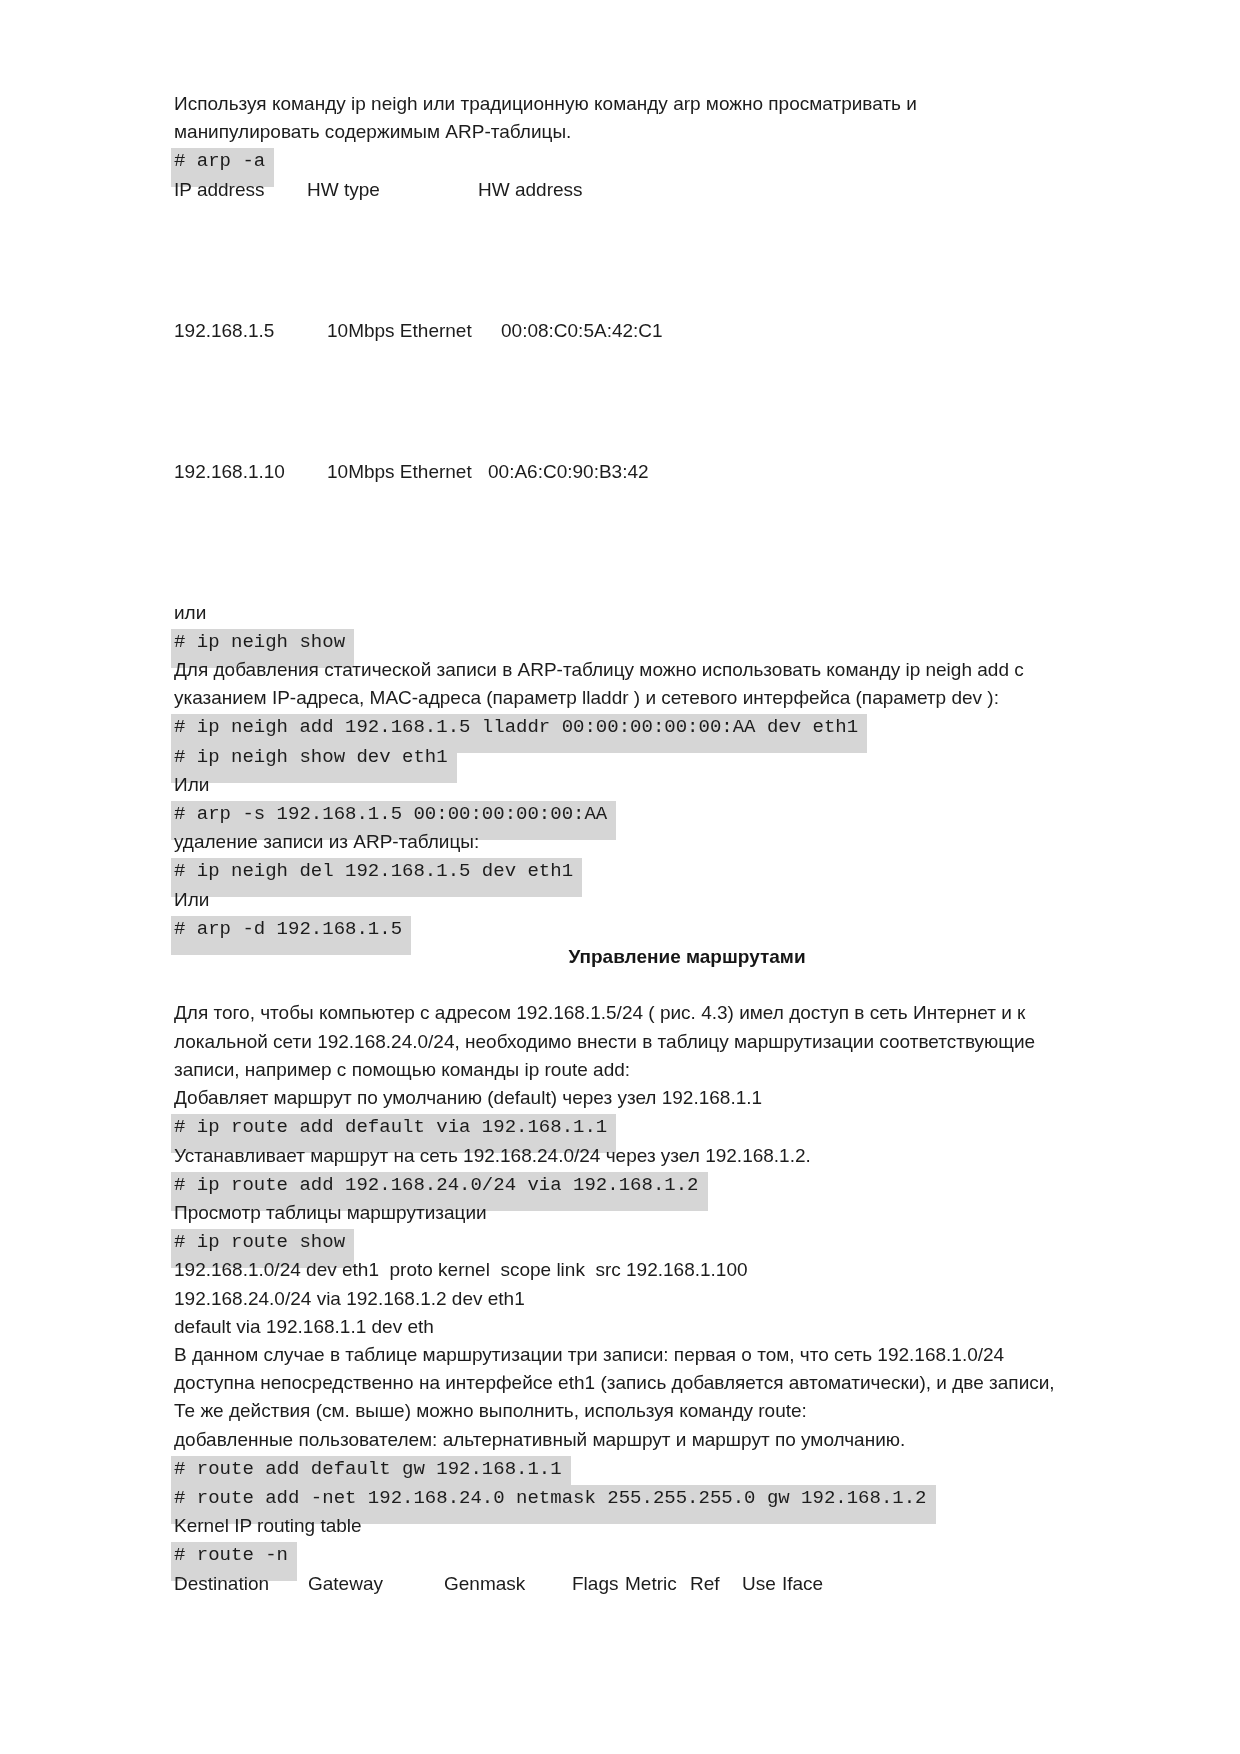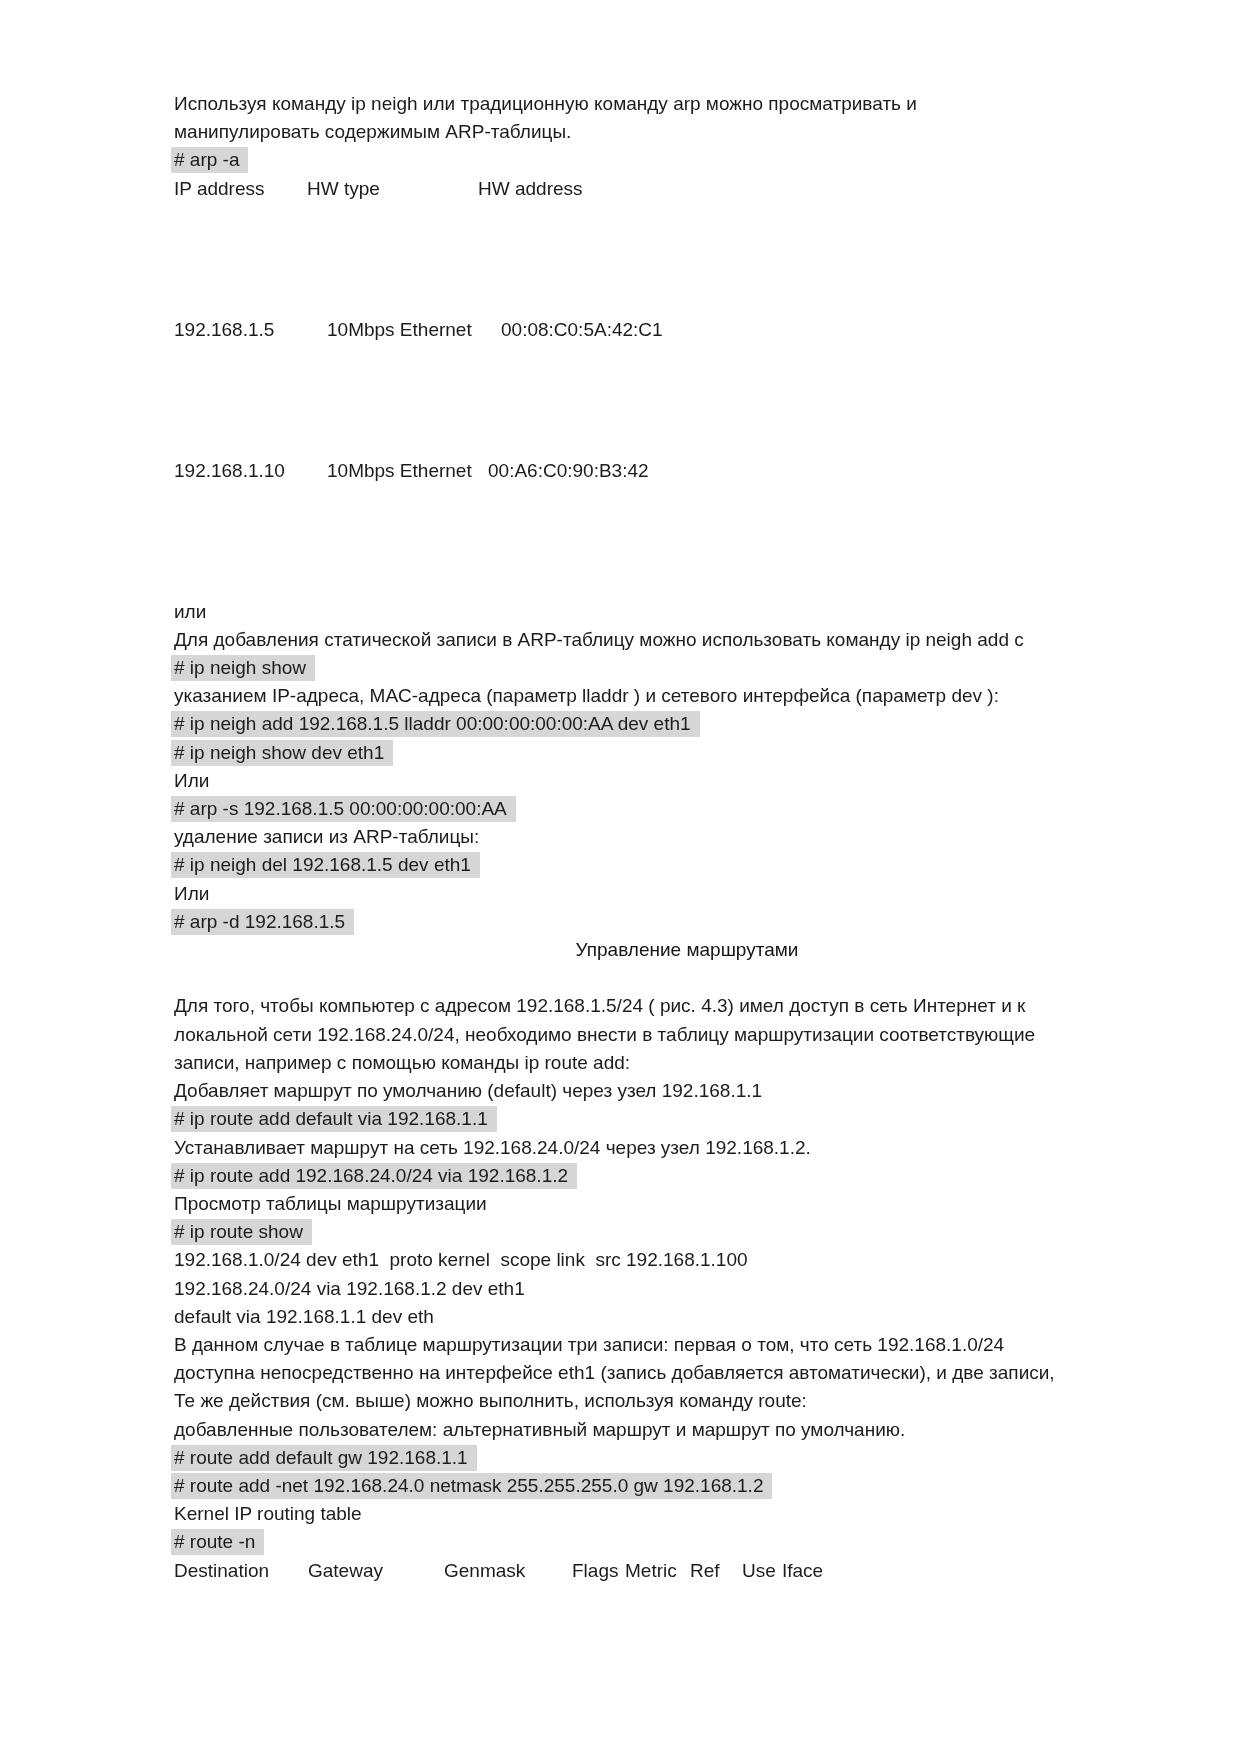--- a/index.html
+++ b/index.html
@@ -19,25 +19,26 @@
     top: 90px;
     right: 40px;
   }
   .ln {
     line-height: 28.2px;
     min-height: 28.2px;
     white-space: pre;
   }
   .hl {
     background: #d6d6d6;
-    padding: 2px 9px 3px 3px;
+    padding: 2px 9px 15px 3px;
     margin-left: -3px;
+    font-family: Liberation Mono, monospace;
   }
   .heading {
-    font-weight: normal;
+    font-weight: bold;
     text-align: center;
     white-space: normal;
     color: #161616;
   }
   .tbl { position: relative; }
   .tbl .c { position: absolute; top: 0; white-space: pre; }
 </style>
 </head>
 <body>
 
@@ -59,23 +60,23 @@
       <span class="c" style="left:153px">10Mbps Ethernet</span>
       <span class="c" style="left:327px">00:08:C0:5A:42:C1</span>
     </div>
     <div class="ln tbl">
       <span class="c" style="left:0px">192.168.1.10</span>
       <span class="c" style="left:153px">10Mbps Ethernet</span>
       <span class="c" style="left:314px">00:A6:C0:90:B3:42</span>
     </div>
 
     <div class="ln">или</div>
+    <div class="ln"><span class="hl"># ip neigh show</span></div>
+
     <div class="ln">Для добавления статической записи в ARP-таблицу можно использовать команду ip neigh add с</div>
-
-    <div class="ln"><span class="hl"># ip neigh show</span></div>
     <div class="ln">указанием IP-адреса, MAC-адреса (параметр lladdr ) и сетевого интерфейса (параметр dev ):</div>
 
     <div class="ln"><span class="hl"># ip neigh add 192.168.1.5 lladdr 00:00:00:00:00:AA dev eth1</span></div>
     <div class="ln"><span class="hl"># ip neigh show dev eth1</span></div>
     <div class="ln">Или</div>
     <div class="ln"><span class="hl"># arp -s 192.168.1.5 00:00:00:00:00:AA</span></div>
     <div class="ln">удаление записи из ARP-таблицы:</div>
     <div class="ln"><span class="hl"># ip neigh del 192.168.1.5 dev eth1</span></div>
     <div class="ln">Или</div>
     <div class="ln"><span class="hl"># arp -d 192.168.1.5</span></div>

